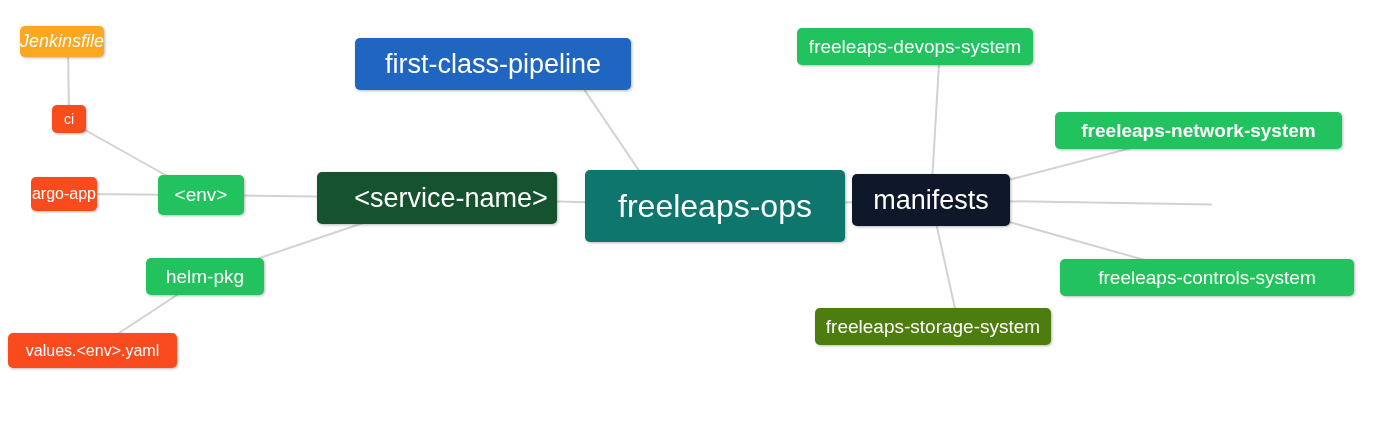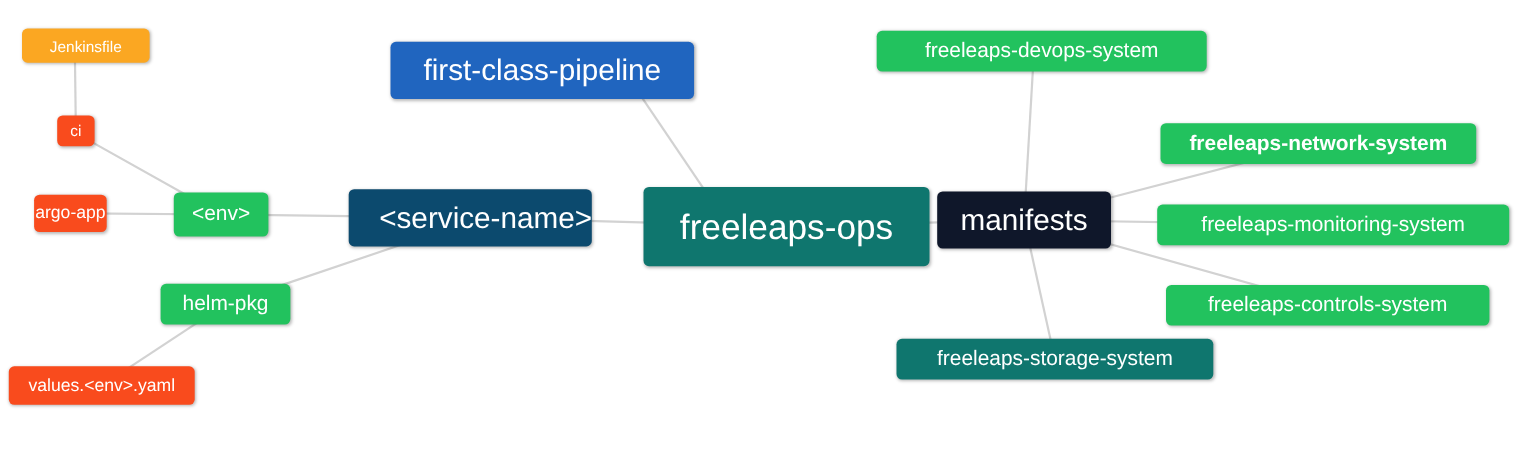--- a/index.html
+++ b/index.html
@@ -33,29 +33,28 @@
       <line x1="582.72" y1="87.4" x2="663" y2="206" stroke="#d2d2d2" stroke-width="2"></line>
       <line x1="437" y1="198" x2="715" y2="206" stroke="#d2d2d2" stroke-width="2"></line>
       <line x1="715" y1="206" x2="931" y2="200" stroke="#d2d2d2" stroke-width="2"></line>
       <line x1="931" y1="200" x2="940" y2="46.5" stroke="#d2d2d2" stroke-width="2"></line>
       <line x1="931" y1="200" x2="1198.5" y2="130.5" stroke="#d2d2d2" stroke-width="2"></line>
       <line x1="931" y1="200" x2="1212" y2="204.5" stroke="#d2d2d2" stroke-width="2"></line>
       <line x1="931" y1="200" x2="1207" y2="277.5" stroke="#d2d2d2" stroke-width="2"></line>
       <line x1="931" y1="200" x2="959" y2="326.5" stroke="#d2d2d2" stroke-width="2"></line>
     </svg>
   <div class="node-layer">
-      <div class="node" style="left: 20px; top: 26px; width: 116px; height: 31px; font-size: 14px; background: rgb(251, 167, 34); color: rgb(255, 255, 255);">Jenkinsfile</div>
+      <div class="node" style="left: 20px; top: 26px; width: 84px; height: 31px; font-size: 18px; background: rgb(251, 167, 34); color: rgb(255, 255, 255); font-style: italic;">Jenkinsfile</div>
       <div class="node" style="left: 52px; top: 105px; width: 34px; height: 28px; font-size: 14px; background: rgb(249, 75, 29); color: rgb(255, 255, 255);">ci</div>
       <div class="node" style="left: 31px; top: 177px; width: 66px; height: 34px; font-size: 16px; background: rgb(249, 75, 29); color: rgb(255, 255, 255);">argo-app</div>
       <div class="node" style="left: 158px; top: 175px; width: 86px; height: 40px; font-size: 19px; background: rgb(34, 194, 94); color: rgb(255, 255, 255);">&lt;env&gt;</div>
       <div class="node" style="left: 146px; top: 258px; width: 118px; height: 37px; font-size: 19px; background: rgb(34, 194, 94); color: rgb(255, 255, 255);">helm-pkg</div>
       <div class="node" style="left: 8px; top: 333px; width: 169px; height: 35px; font-size: 16px; background: rgb(249, 75, 29); color: rgb(255, 255, 255);">values.&lt;env&gt;.yaml</div>
       <div class="node" style="left: 315px; top: 38px; width: 276px; height: 52px; font-size: 27px; background: rgb(32, 101, 191); color: rgb(255, 255, 255); margin-left: 40px;">first-class-pipeline</div>
-      <div class="node" style="left: 317px; top: 172px; width: 221px; height: 52px; font-size: 27px; background: #0c4a6e; color: rgb(255, 255, 255); padding-left: 28px;">&lt;service-name&gt;</div>
+      <div class="node" style="left: 317px; top: 172px; width: 240px; height: 52px; font-size: 27px; background: #14532d; color: rgb(255, 255, 255); padding-left: 28px;">&lt;service-name&gt;</div>
       <div class="node" style="left: 585px; top: 170px; width: 260px; height: 72px; font-size: 32px; background: #0f766e; color: rgb(255, 255, 255);">freeleaps-ops</div>
       <div class="node" style="left: 852px; top: 174px; width: 158px; height: 52px; font-size: 27px; background: #0f172a; color: rgb(255, 255, 255);">manifests</div>
-      <div class="node" style="left: 797px; top: 28px; width: 300px; height: 37px; font-size: 19px; background: rgb(34, 194, 94); color: rgb(255, 255, 255);">freeleaps-devops-system</div>
+      <div class="node" style="left: 797px; top: 28px; width: 236px; height: 37px; font-size: 19px; background: rgb(34, 194, 94); color: rgb(255, 255, 255);">freeleaps-devops-system</div>
       <div class="node" style="left: 1055px; top: 112px; width: 287px; height: 37px; font-size: 19px; background: rgb(34, 194, 94); color: rgb(255, 255, 255); font-weight: bold;">freeleaps-network-system</div>
-      <div class="node" style="left: 1052px; top: 186px; width: 320px; height: 37px; font-size: 19px; background: rgb(34, 194, 94); color: rgb(255, 255, 255);">freeleaps-monitoring-system</div>
       <div class="node" style="left: 1060px; top: 259px; width: 294px; height: 37px; font-size: 19px; background: rgb(34, 194, 94); color: rgb(255, 255, 255);">freeleaps-controls-system</div>
-      <div class="node" style="left: 815px; top: 308px; width: 288px; height: 37px; font-size: 19px; background: #0f766e; color: rgb(255, 255, 255);">freeleaps-storage-system</div>
+      <div class="node" style="left: 815px; top: 308px; width: 236px; height: 37px; font-size: 19px; background: #4d7c0f; color: rgb(255, 255, 255);">freeleaps-storage-system</div>
     </div>
 </div>
 
 </body></html>

